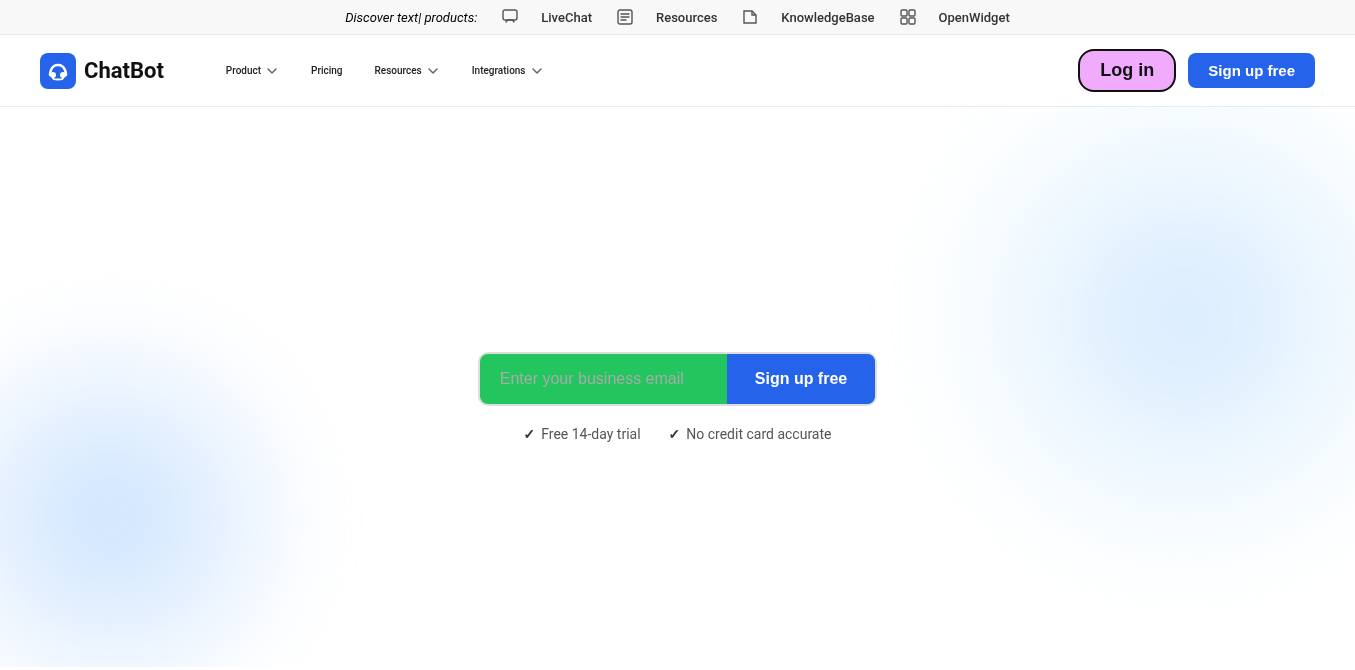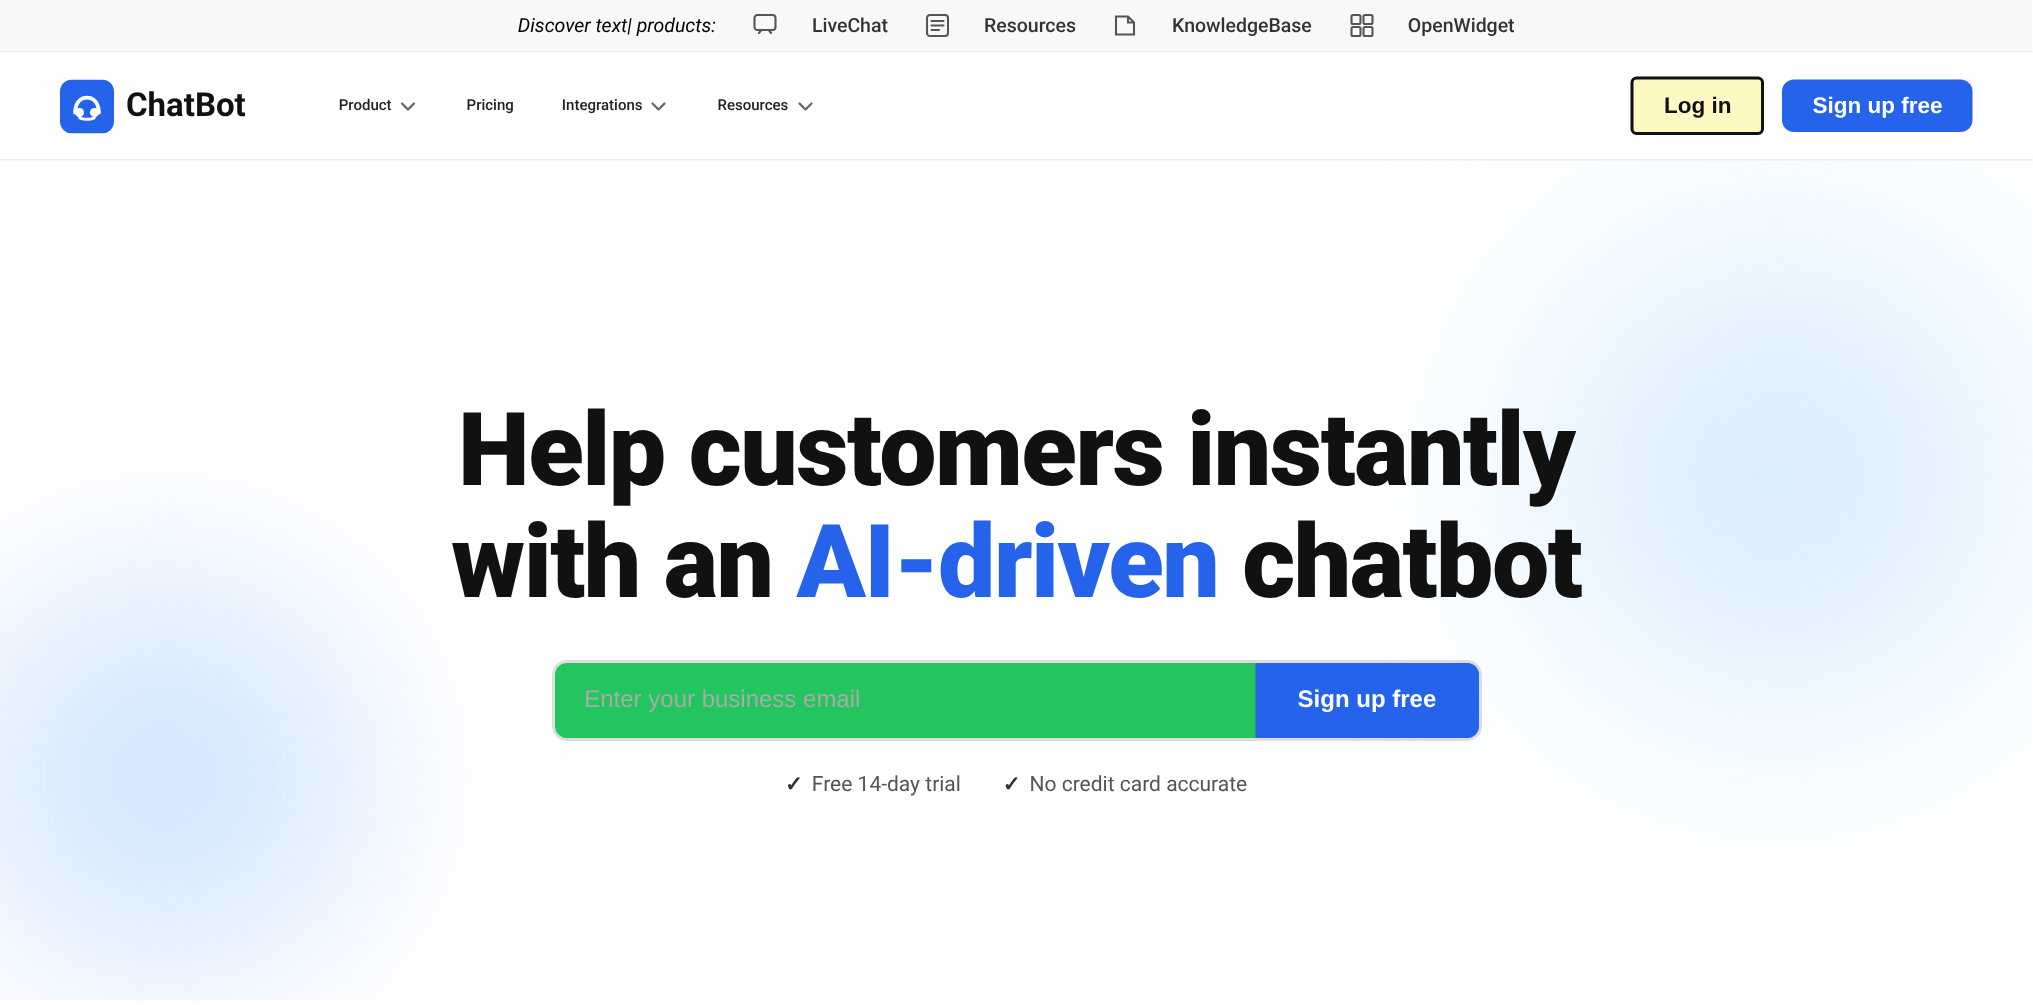--- a/index.html
+++ b/index.html
@@ -114,26 +114,26 @@
     }
 
     .nav-actions {
       display: flex;
       align-items: center;
       gap: 12px;
     }
 
     .btn-login {
       padding: 9px 20px;
-      font-size: 15px;
+      font-size: 18px;
       font-weight: 600;
       color: #111;
-      background: #fef9c3;
+      background: #f0abfc;
       border: 2px solid #111;
-      border-radius: 4px;
+      border-radius: 16px;
       cursor: pointer;
       transition: background 0.15s;
     }
 
     .btn-signup-nav {
       padding: 9px 20px;
       font-size: 15px;
       font-weight: 700;
       color: #fff;
       background: #2563eb;
@@ -339,54 +339,50 @@
       <span class="chevron-icon">
         <svg width="12" height="12" viewBox="0 0 12 12">
             <path d="M2 4l4 4 4-4" stroke="#666" stroke-width="1.5" stroke-linecap="round" stroke-linejoin="round" fill="none"></path>
           </svg>
       </span>
     </a>
     <a class="nav-item">
       <span>Pricing</span>
     </a>
     <a class="nav-item">
+      <span>Resources</span>
+      <span class="chevron-icon">
+        <svg width="12" height="12" viewBox="0 0 12 12">
+            <path d="M2 4l4 4 4-4" stroke="#666" stroke-width="1.5" stroke-linecap="round" stroke-linejoin="round" fill="none"></path>
+          </svg>
+      </span>
+    </a>
+    <a class="nav-item">
       <span>Integrations</span>
       <span class="chevron-icon">
         <svg width="12" height="12" viewBox="0 0 12 12">
             <path d="M2 4l4 4 4-4" stroke="#666" stroke-width="1.5" stroke-linecap="round" stroke-linejoin="round" fill="none"></path>
           </svg>
       </span>
     </a>
-    <a class="nav-item">
-      <span>Resources</span>
-      <span class="chevron-icon">
-        <svg width="12" height="12" viewBox="0 0 12 12">
-            <path d="M2 4l4 4 4-4" stroke="#666" stroke-width="1.5" stroke-linecap="round" stroke-linejoin="round" fill="none"></path>
-          </svg>
-      </span>
-    </a>
   </div>
 
   <div class="nav-actions">
     <button class="btn-login">Log in</button>
     <button class="btn-signup-nav">Sign up free</button>
   </div>
 </nav>
 
 <section class="hero">
   <div class="hero-bg">
     <div class="blob-left"></div>
     <div class="blob-right"></div>
   </div>
 
   <div class="hero-content">
-    <h1 class="hero-title">
-      <span>Help customers instantly</span><br>
-      <span>with an </span><span class="hero-title-highlight">AI-driven</span><span> chatbot</span>
-    </h1>
 
 
     <div class="hero-form">
       <input class="hero-email-input" type="email" placeholder="Enter your business email" style="">
       <button class="btn-signup-hero">Sign up free</button>
     </div>
 
     <div class="hero-perks">
       <div class="perk-item">
         <span class="check-icon">✓</span>

